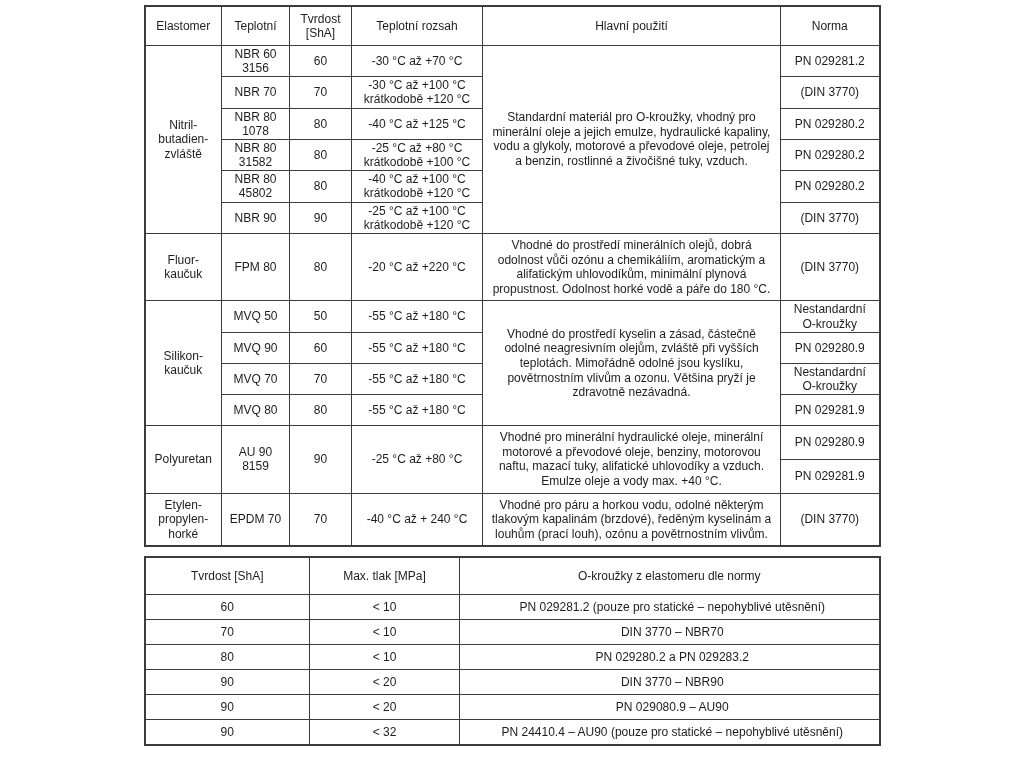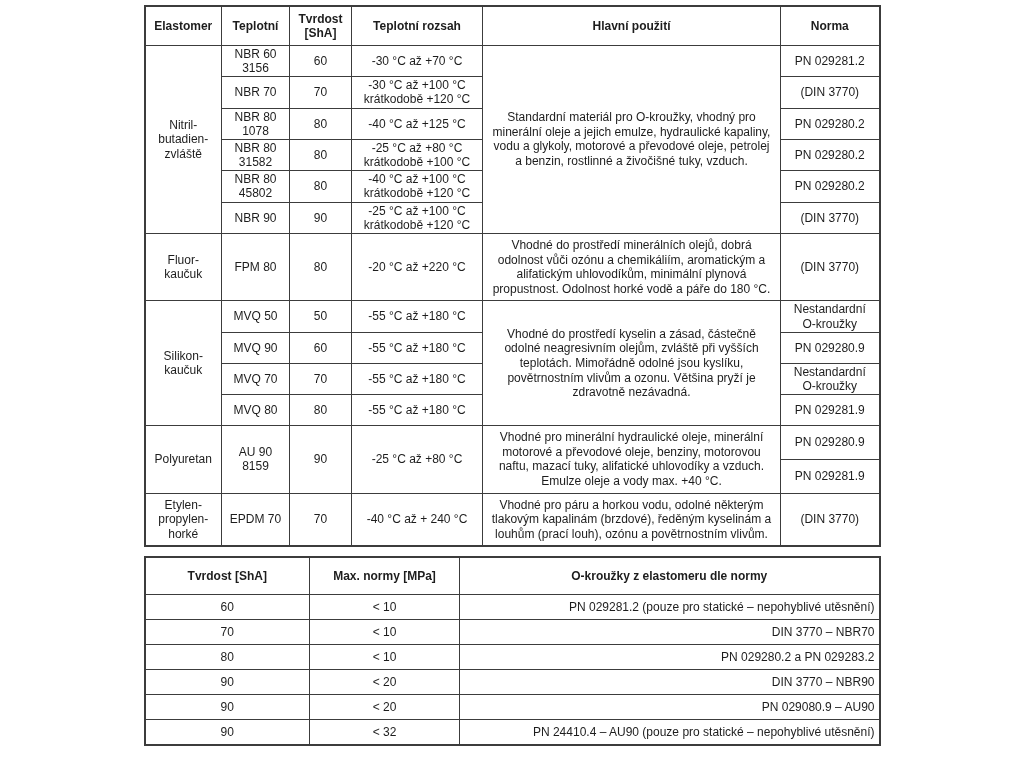--- a/index.html
+++ b/index.html
@@ -19,21 +19,21 @@
   }
   .t1, .t2 { width: 735px; border: 2px solid #3c3c3c; }
   .t2 { margin-top: 9px; }
   th, td {
     border: 1px solid #3c3c3c;
     white-space: pre-line;
     overflow: hidden;
   }
   th {
     font-size: 12px;
-    font-weight: bold;
+    font-weight: normal;
     text-align: center;
     vertical-align: middle;
     padding: 4px 2px;
   }
   .t1 th { height: 30px; }
   .t1 td {
     font-size: 12px;
     line-height: 1.18;
     text-align: center;
     vertical-align: middle;
@@ -47,21 +47,21 @@
   }
   .t2 th { height: 28px; }
   .t2 td {
     font-size: 12px;
     line-height: 1.18;
     text-align: center;
     vertical-align: middle;
     padding: 2px 4px;
     height: 20px;
   }
-  .t2 td.c-norm { text-align: right; padding-left: 10px; }
+  .t2 td.c-norm { text-align: center; padding-left: 10px; }
 </style>
 </head>
 <body>
 
 <div class="page">
 
   <table class="t1">
     <colgroup>
       <col style="width:77px">
       <col style="width:68px">
@@ -195,21 +195,21 @@
 
   <table class="t2">
     <colgroup>
       <col style="width:165px">
       <col style="width:150px">
       <col style="width:420px">
     </colgroup>
     <thead>
         <tr>
           <th>Tvrdost [ShA]</th>
-          <th>Max. normy [MPa]</th>
+          <th>Max. tlak [MPa]</th>
           <th>O-kroužky z elastomeru dle normy</th>
         </tr>
       </thead>
     <tbody>
         <tr>
           <td class="c-hard">60</td>
           <td class="c-press">&lt; 10</td>
           <td class="c-norm">PN 029281.2 (pouze pro statické – nepohyblivé utěsnění)</td>
         </tr>
         <tr>

